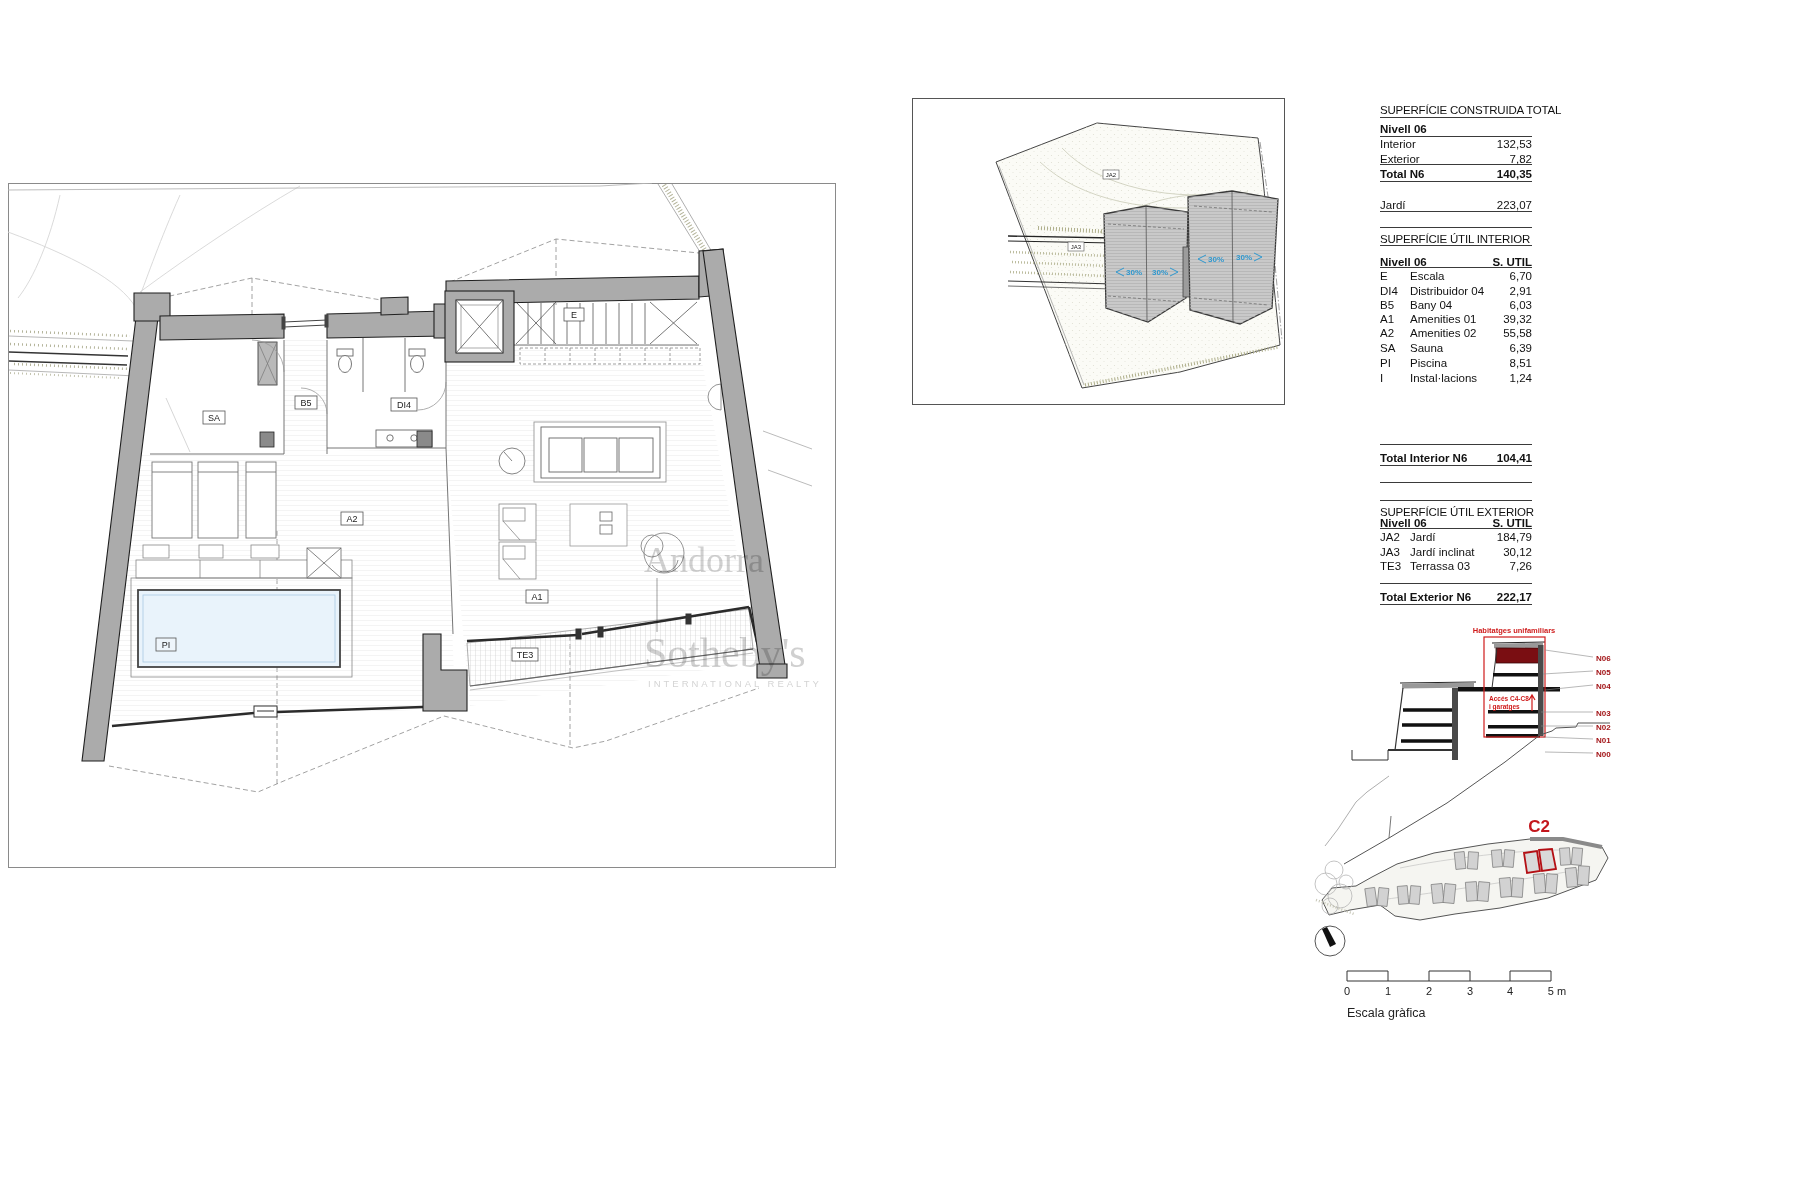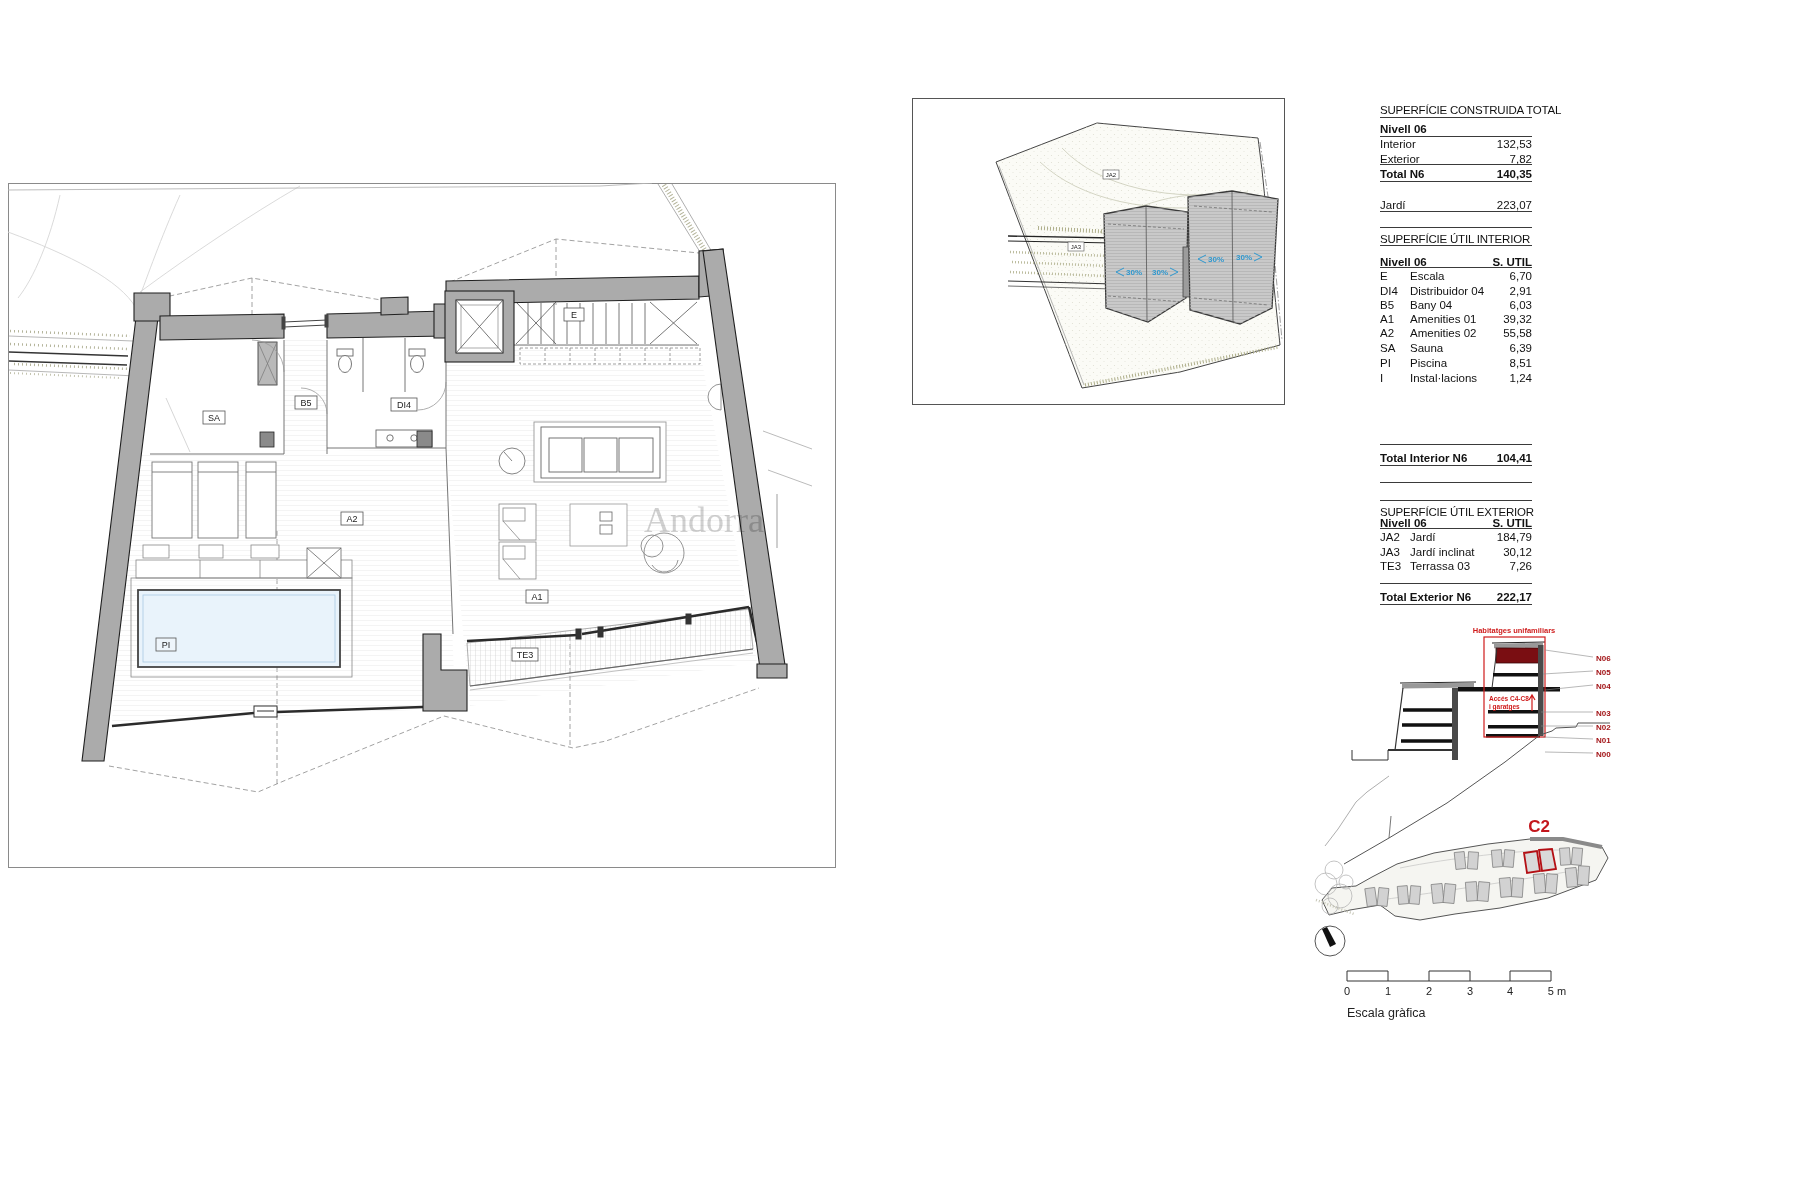--- a/index.html
+++ b/index.html
@@ -1,20 +1,20 @@
 <!DOCTYPE html>
 <html><head>
 <meta charset="utf-8">
 <style>
   html,body{margin:0;padding:0;background:#fff;}
   body{width:1800px;height:1200px;position:relative;font-family:"Liberation Sans",sans-serif;overflow:hidden;}
   svg text{font-family:"Liberation Sans",sans-serif;}
 
   
-  #watermark{position:absolute;left:644px;top:494px;display:flex;align-items:flex-start;color:#d0d0d0;mix-blend-mode:multiply;z-index:5;}
+  #watermark{position:absolute;left:644px;top:534px;display:flex;align-items:flex-start;color:#d0d0d0;mix-blend-mode:multiply;z-index:5;flex-direction:column;}
   #watermark .wm-left{font-family:"Liberation Serif",serif;font-size:36px;line-height:1;padding-top:8px;}
   #watermark .wm-div{width:2px;height:54px;background:#cfcfcf;margin:0 12px;}
   #watermark .wm-right{display:flex;flex-direction:column;}
   #watermark .wm-soth{font-family:"Liberation Serif",serif;font-size:42px;line-height:1;}
   #watermark .wm-tag{font-size:9.5px;letter-spacing:3px;color:#d4d4d4;margin-top:4px;padding-left:4px;}
 
   
   #tables{position:absolute;left:1380px;top:100px;width:152px;height:520px;font-size:11.5px;color:#111;z-index:6;}
   .t-row{position:absolute;left:0;right:0;height:14px;display:flex;align-items:center;white-space:nowrap;}
   .t-row .code{width:30px;flex:none;}
@@ -23,20 +23,24 @@
   .bold{font-weight:bold;}
   .t-line{position:absolute;left:0;right:0;height:0;border-top:1px solid #3a3a3a;}
   .t-title{font-weight:normal;font-size:11.5px;letter-spacing:-0.2px;}
 </style>
 </head>
 <body>
 
 <div id="watermark">
   <div class="wm-left">Andorra</div>
   <div class="wm-div"></div>
+  <div class="wm-right">
+    <div class="wm-soth">Sotheby's</div>
+    <div class="wm-tag">INTERNATIONAL REALTY</div>
+  </div>
 </div>
 
 <svg style="position:absolute;left:8px;top:183px;z-index:2;" width="828" height="685" viewBox="8 183 828 685">
   <defs>
     <pattern id="hh" width="4" height="5" patternUnits="userSpaceOnUse">
       <path d="M0,0 H4" stroke="#e3e3e3" stroke-width="0.8"></path>
     </pattern>
     <pattern id="hv" width="5" height="4" patternUnits="userSpaceOnUse">
       <path d="M0,0 V4" stroke="#cfcfcf" stroke-width="0.8"></path>
     </pattern>

